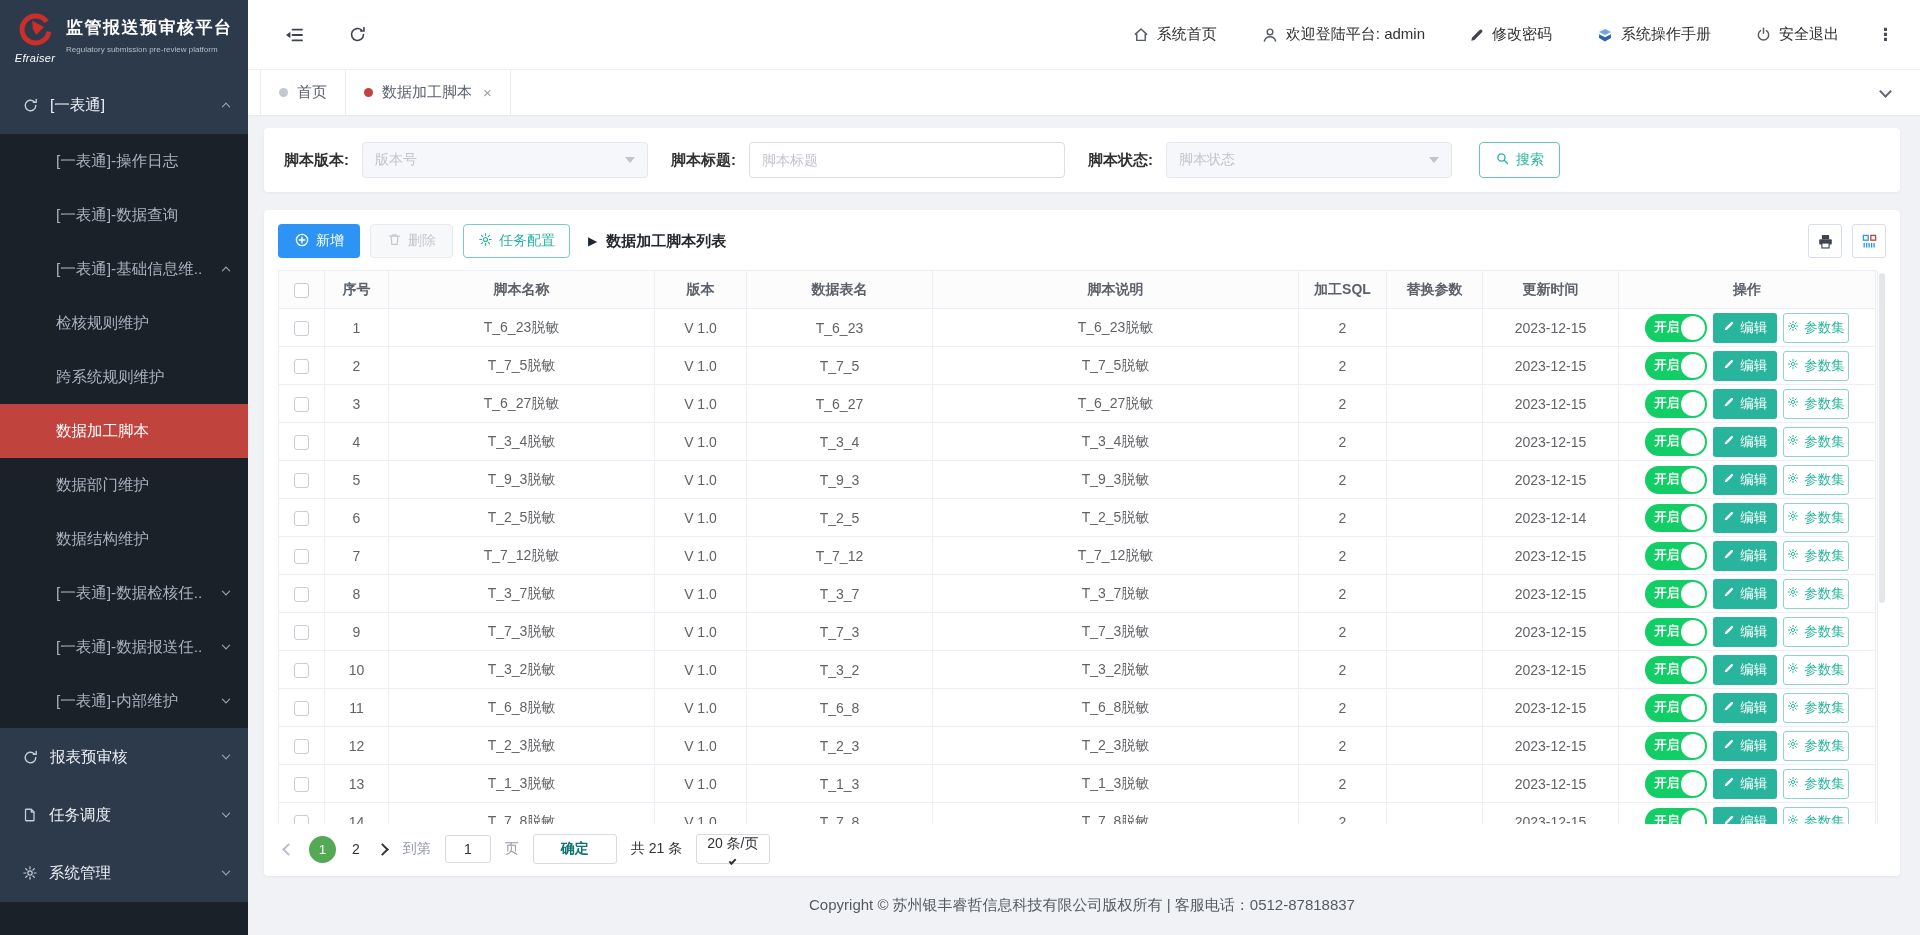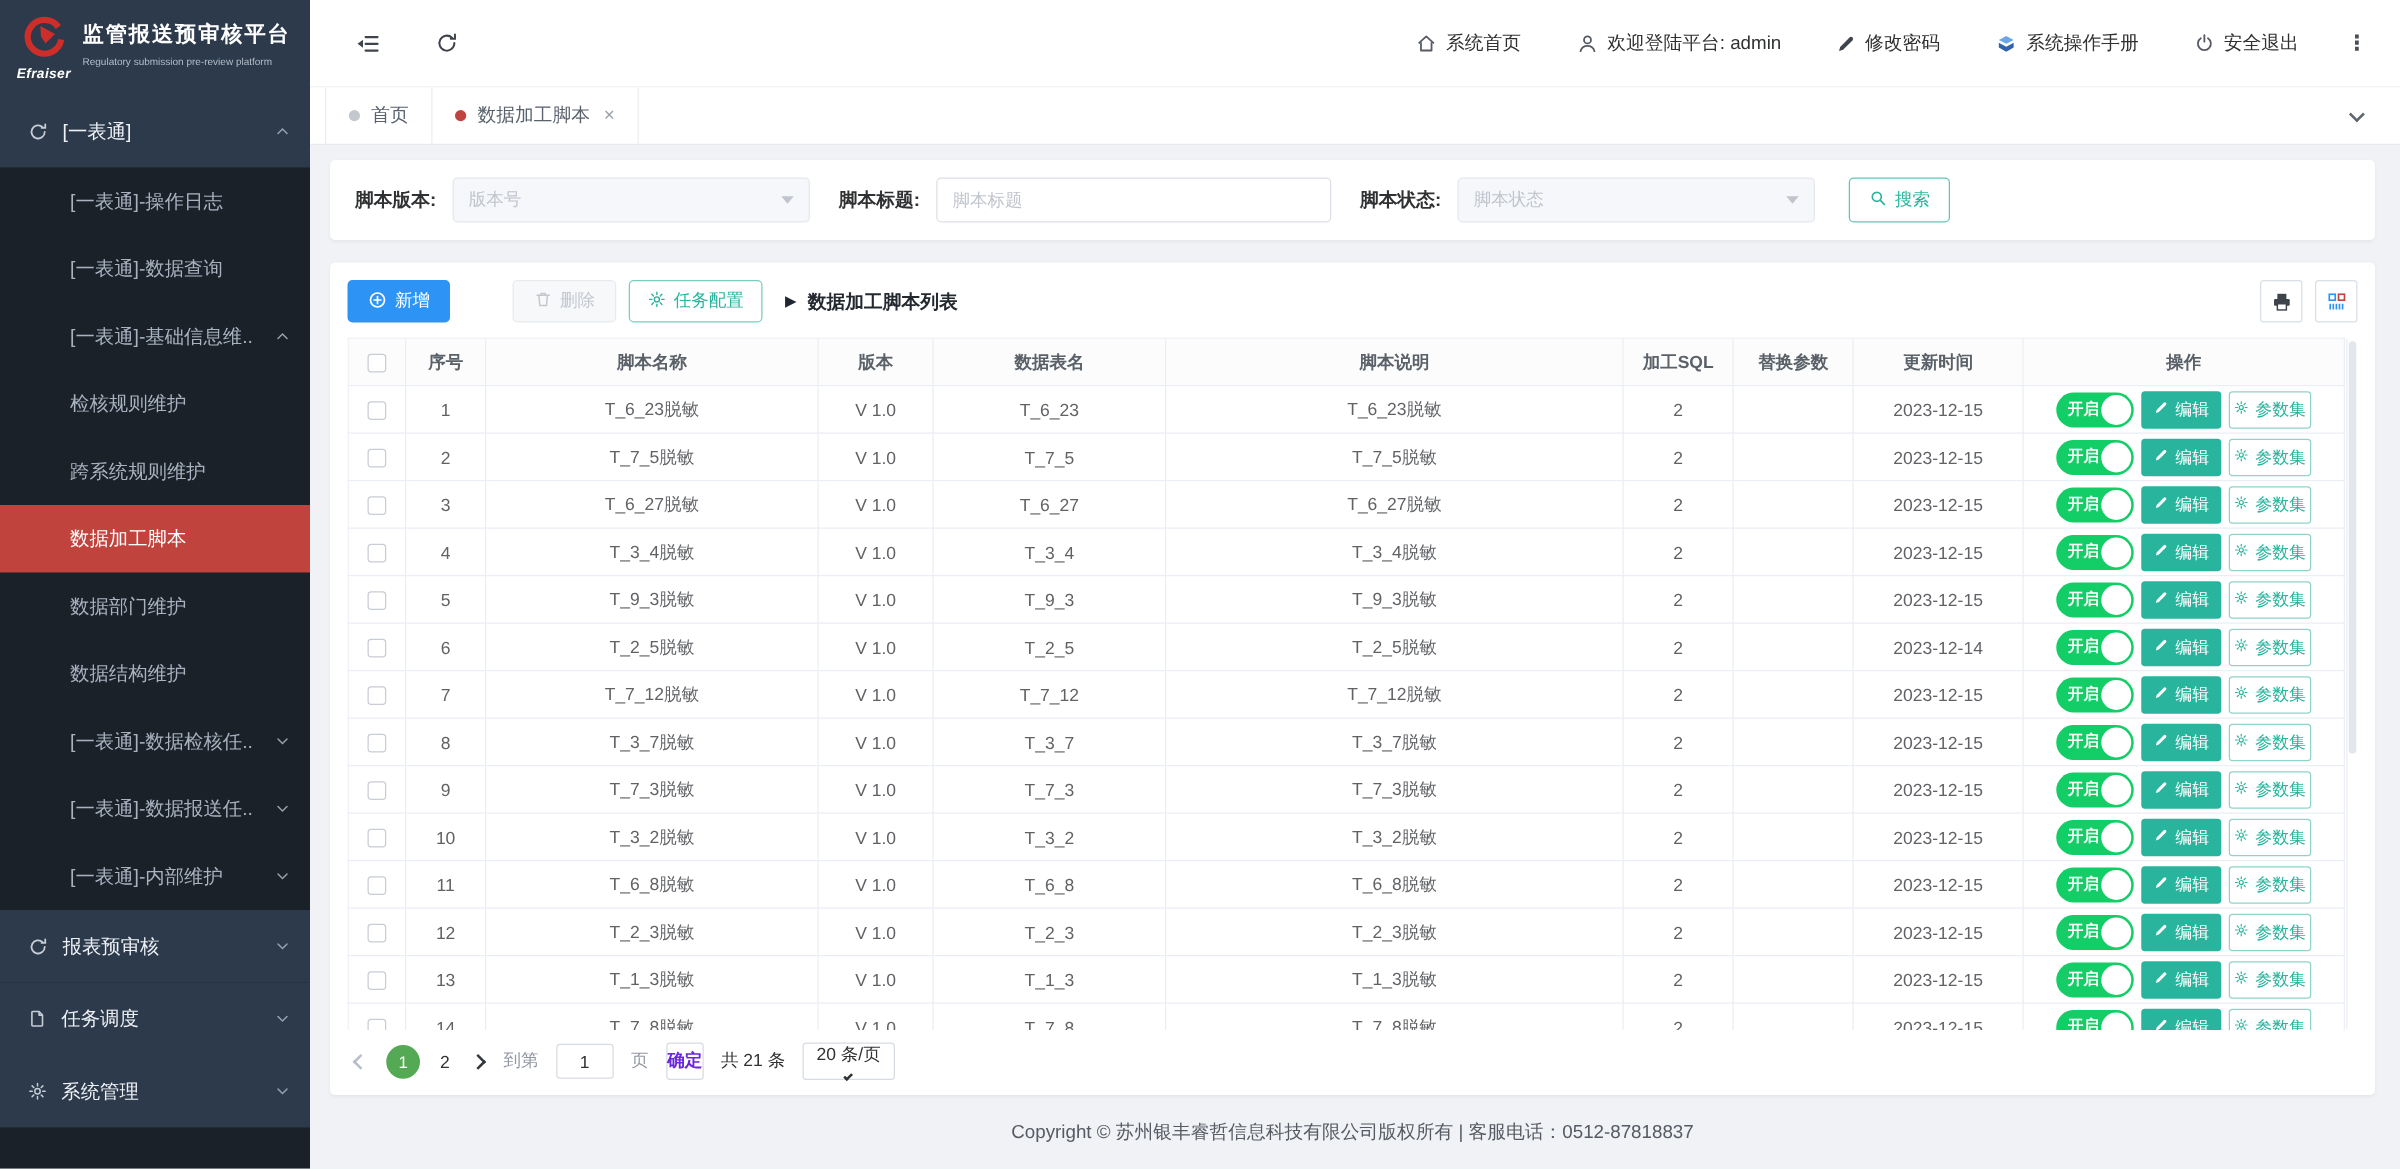--- a/index.html
+++ b/index.html
@@ -3,21 +3,21 @@
 <meta charset="utf-8">
 <style>
   *{box-sizing:border-box;margin:0;padding:0;font-family:"Liberation Sans","DejaVu Sans",sans-serif;}
   html,body{width:1920px;height:935px;overflow:hidden;background:#f0f2f5;}
   .app{display:flex;width:1920px;height:935px;}
 
   
   .sidebar{width:248px;height:935px;background:#1a2129;flex:0 0 248px;display:flex;flex-direction:column;overflow:hidden;}
   .logo{height:76px;background:#2d3a4b;display:flex;padding:10px 10px 8px 12px;gap:8px;}
   .logo-left{width:46px;display:flex;flex-direction:column;align-items:center;}
-  .efraiser{color:#fff;font-size:11px;font-weight:bold;font-style:italic;margin-top:2px;letter-spacing:.3px;}
+  .efraiser{color:#fff;font-size:11px;font-weight:normal;font-style:italic;margin-top:2px;letter-spacing:.3px;}
   .brand-title{color:#fff;font-size:17px;font-weight:bold;letter-spacing:1.5px;margin-top:6px;white-space:nowrap;}
   .brand-sub{color:#b4bdc9;font-size:8px;margin-top:6px;white-space:nowrap;transform-origin:left;}
   .menu{flex:1;overflow:hidden;display:flex;flex-direction:column;}
   .m-item{display:flex;align-items:center;flex:0 0 auto;cursor:pointer;font-size:15.5px;padding-right:16px;}
   .m-item.top{height:58px;background:#2d3a4b;color:#eef1f6;padding-left:22px;}
   .m-item.lvl1,.m-item.lvl2{height:54px;color:#a9b3c0;padding-left:56px;}
   .m-item.active{background:#c0433d;color:#fff;}
   .m-icon{display:flex;margin-right:11px;color:#c6cdd6;}
   .m-label{flex:1;white-space:nowrap;overflow:hidden;}
   .m-chev{display:flex;color:#97a1ae;}
@@ -57,21 +57,21 @@
   .caret{width:0;height:0;border-left:5px solid transparent;border-right:5px solid transparent;border-top:6px solid #c0c4cc;}
   .f-input{width:316px;height:36px;border:1px solid #dcdfe6;border-radius:4px;padding:0 12px;font-size:14px;color:#606266;outline:none;background:#fff;}
   .f-input::placeholder{color:#c0c4cc;}
   .btn-search{height:36px;margin-left:14px;padding:0 15px;background:#fff;border:1px solid #62c5b5;border-radius:4px;color:#29b49d;font-size:14px;display:flex;align-items:center;gap:6px;cursor:pointer;}
 
   
   .table-card{margin-top:18px;padding:12px 14px 4px;display:flex;flex-direction:column;}
   .toolbar{display:flex;align-items:center;gap:10px;margin:2px 0 12px;}
   .btn{height:34px;border-radius:4px;font-size:14px;display:flex;align-items:center;gap:6px;cursor:pointer;border:none;}
   .btn-add{background:#2d94f5;color:#fff;padding:0 16px;}
-  .btn-del{background:#f7f8fa;border:1px solid #e8eaee;color:#c3c8cf;padding:0 16px;margin-left:40px;}
+  .btn-del{background:#f7f8fa;border:1px solid #e8eaee;color:#c3c8cf;padding:0 16px;}
   .btn-task{background:#fff;border:1px solid #79cdbf;color:#29b49d;padding:0 14px;}
   .list-title{display:flex;align-items:center;gap:9px;margin-left:8px;font-size:15px;font-weight:bold;color:#24292f;}
   .play{color:#1f2633;font-size:12px;}
   .tool-right{margin-left:auto;display:flex;gap:10px;}
   .sq-btn{width:34px;height:34px;border:1px solid #d8dfe6;border-radius:3px;background:#fff;display:flex;align-items:center;justify-content:center;cursor:pointer;}
 
   .table-wrap{position:relative;height:554px;overflow:hidden;padding-right:10px;}
   table{border-collapse:collapse;width:100%;table-layout:fixed;font-size:14px;color:#606266;}
   th,td{border:1px solid #ebeef5;height:38px;text-align:center;padding:0 4px;overflow:hidden;white-space:nowrap;}
   th{font-weight:bold;color:#5a6168;background:#fcfcfd;font-size:14px;}
@@ -85,21 +85,21 @@
   .vscroll{position:absolute;top:1px;right:0;width:9px;height:552px;background:#fff;border-left:1px solid #ebeef5;}
   .vscroll .thumb{position:absolute;top:2px;left:1px;width:6px;height:330px;border-radius:3px;background:#e3e6eb;}
 
   
   .pagination{display:flex;align-items:center;gap:14px;height:48px;padding:2px 4px 0;font-size:14px;color:#606266;}
   .pg-arrow{background:none;border:none;display:flex;align-items:center;cursor:pointer;padding:2px;}
   .page-circle{width:27px;height:27px;border-radius:50%;background:#54a954;color:#fff;display:flex;align-items:center;justify-content:center;font-size:13.5px;cursor:pointer;}
   .page-num{color:#303133;cursor:pointer;padding:0 2px;}
   .pg-dim{color:#9298a3;}
   .goto-input{width:46px;height:28px;border:1px solid #d7dbe2;border-radius:3px;text-align:center;font-size:14px;color:#303133;outline:none;}
-  .btn-confirm{height:30px;padding:0 0;border:1px solid #d7dbe2;border-radius:3px;background:#fff;font-weight:bold;color:#6d28d9;font-size:14px;cursor:pointer;}
+  .btn-confirm{height:30px;padding:0 27px;border:1px solid #d7dbe2;border-radius:3px;background:#fff;font-weight:bold;color:#0f766e;font-size:14px;cursor:pointer;}
   .pg-total{color:#303133;}
   .size-select{height:30px;padding:0 10px;border:1px solid #d7dbe2;border-radius:3px;display:flex;align-items:center;gap:9px;color:#303133;cursor:pointer;background:#fff;flex-direction:column;}
   .size-select .chev{width:7px;height:7px;border-color:#303133;}
 
   .copyright{margin:20px auto 0;text-align:center;font-size:15px;color:#565b63;}
 </style>
 </head>
 <body>
 
 <div class="app">

